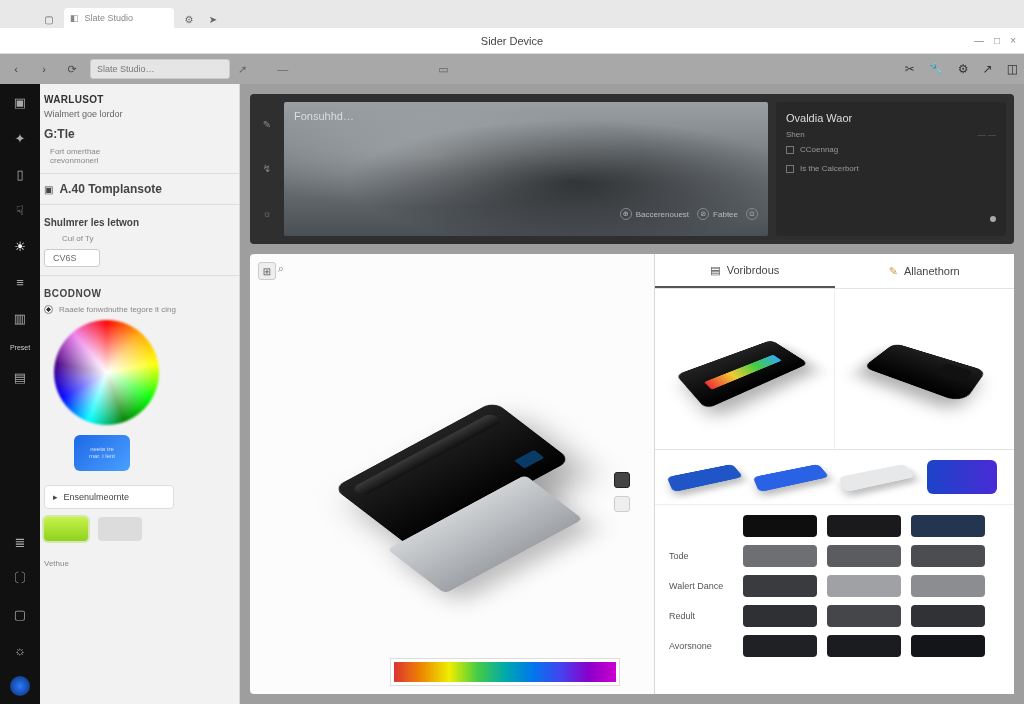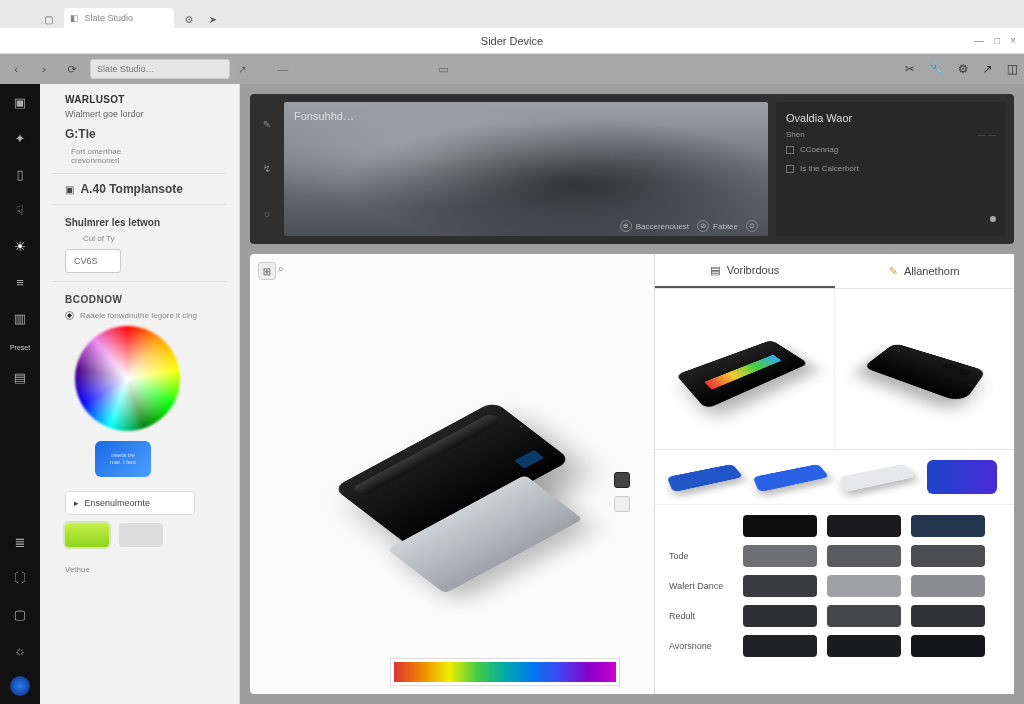--- a/index.html
+++ b/index.html
@@ -23,47 +23,47 @@
 .app { display:flex; height: calc(704px - 28px - 26px - 30px); }
 
 
 .rail { width:40px; background:#111; display:flex; flex-direction:column; align-items:center; padding:8px 0; gap:16px; color:#aaa; }
 .rail .ic { width:20px; height:20px; display:flex; align-items:center; justify-content:center; font-size:13px; border-radius:4px; }
 .rail .ic.active { color:#fff; }
 .rail .lbl { font-size:7px; color:#ccc; }
 .rail .ic.accent { background: radial-gradient(circle,#2a7bff,#0a2a66); border-radius:50%; }
 
 
-.side { width:200px; background:#f2f2f2; border-right:1px solid #d8d8d8; padding:10px 25px; font-size:10px; color:#444; overflow:hidden; }
+.side { width:200px; background:#f2f2f2; border-right:1px solid #d8d8d8; padding:10px 4px; font-size:10px; color:#444; overflow:hidden; }
 .side h4 { font-size:10px; font-weight:700; letter-spacing:.3px; margin-bottom:4px; color:#333; }
 .side .sub { font-size:9px; color:#666; margin-bottom:8px; }
 .side .row { display:flex; align-items:center; gap:6px; margin-bottom:6px; }
 .side .lbl-strong { font-weight:600; font-size:12px; }
 .side .tiny { font-size:8px; color:#888; }
 .side hr { border:none; border-top:1px solid #ddd; margin:8px -12px; }
-.side .pill { height:24px; background:#fff; border:1px solid #ccc; border-radius:3px; font-size:9px; padding:0 8px; display:flex; align-items:center; width:56px; color:#666; }
+.side .pill { height:18px; background:#fff; border:1px solid #ccc; border-radius:3px; font-size:9px; padding:0 8px; display:flex; align-items:center; width:56px; color:#666; }
 .side .section-title { font-size:10px; font-weight:600; margin:12px 0 6px; }
 .side .radio-dot { width:9px; height:9px; border:1px solid #888; border-radius:50%; background:radial-gradient(circle,#333 40%,transparent 42%); }
 
 .color-wheel { width:105px; height:105px; border-radius:50%; background: conic-gradient(red,orange,yellow,lime,green,cyan,blue,indigo,violet,red); filter: blur(1px); position:relative; margin:6px 0 10px 10px; }
 .color-wheel::after { content:""; position:absolute; inset:0; border-radius:50%; background: radial-gradient(circle,#fff 0%, rgba(255,255,255,0) 70%); }
 .gradient-chip { width:56px; height:36px; border-radius:6px; background:linear-gradient(135deg,#1e68e6,#4aa0ff); margin:4px 0 0 30px; display:flex; flex-direction:column; align-items:center; justify-content:center; font-size:6px; color:#cfe1ff; line-height:1.2; }
 
 .mini-swatches { display:flex; gap:10px; margin-top:8px; }
 .mini-swatches .sw { width:44px; height:24px; border-radius:4px; }
 
 
 .stage { flex:1; background:#9e9e9e; display:flex; flex-direction:column; position:relative; }
 
 .hero-band { margin:10px; height:150px; background:#2f2f2f; border-radius:4px; display:flex; gap:8px; padding:8px; position:relative; }
 .hero-left-rail { width:18px; display:flex; flex-direction:column; justify-content:space-around; color:#888; font-size:10px; align-items:center; }
 .hero-main { flex:1; border-radius:2px; background:linear-gradient(#9aa0a4,#4a4f54); position:relative; overflow:hidden; }
 .hero-main::before { content:""; position:absolute; inset:0; background: radial-gradient(ellipse at 60% 60%, rgba(0,0,0,.55), transparent 55%), radial-gradient(ellipse at 30% 40%, rgba(255,255,255,.25), transparent 45%); }
 .hero-main .hm-title { position:absolute; top:8px; left:10px; font-size:11px; color:#ddd; }
-.hero-main .hm-tags { position:absolute; bottom:4px; right:10px; display:flex; gap:8px; }
+.hero-main .hm-tags { position:absolute; bottom:16px; right:10px; display:flex; gap:8px; }
 .hm-tag { display:flex; align-items:center; gap:4px; font-size:8px; color:#bbb; }
 .hm-circ { width:12px; height:12px; border:1px solid #888; border-radius:50%; display:flex; align-items:center; justify-content:center; font-size:7px; }
 .hero-card { width:230px; background:#282828; border-radius:3px; padding:10px; color:#ccc; font-size:9px; position:relative; }
 .hero-card h5 { font-size:11px; color:#ddd; font-weight:500; margin-bottom:6px; }
 .hero-card .line { display:flex; align-items:center; gap:6px; margin-bottom:6px; font-size:8px; color:#999; }
 .hero-card .cb { width:8px; height:8px; border:1px solid #777; }
 .hero-card .more-dot { position:absolute; right:10px; bottom:14px; width:6px; height:6px; border-radius:50%; background:#aaa; }
 
 .canvas { flex:1; margin:0 10px 10px 10px; background:#fcfcfc; border-radius:4px; position:relative; display:flex; }
 .canvas-toolbar { position:absolute; top:8px; left:8px; display:flex; gap:6px; }

